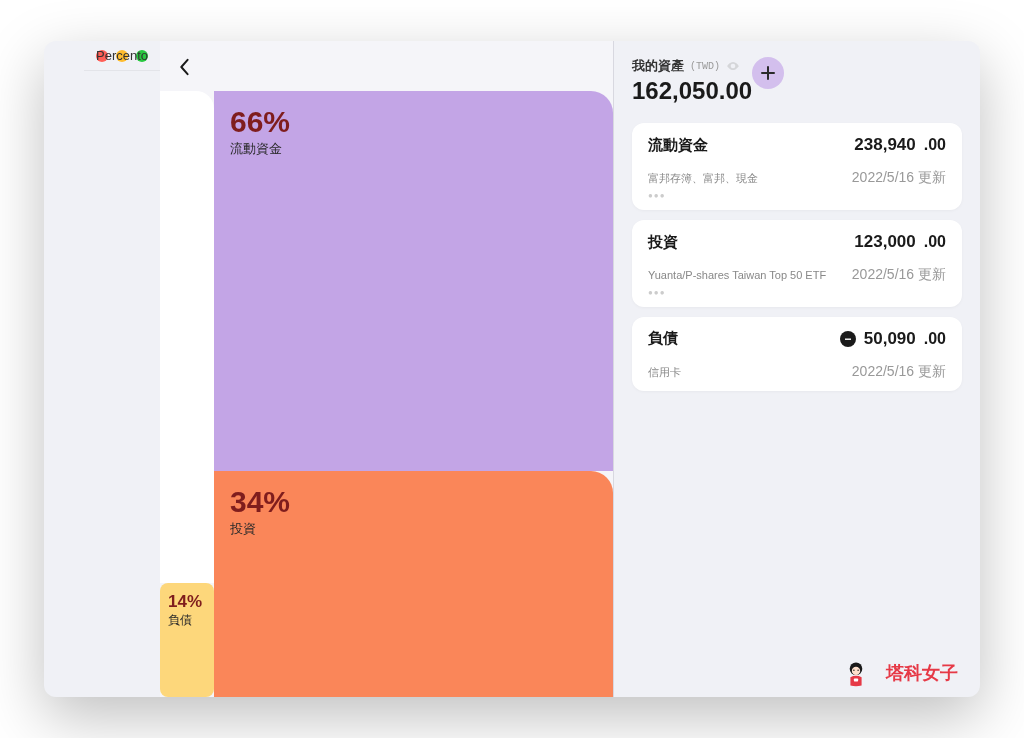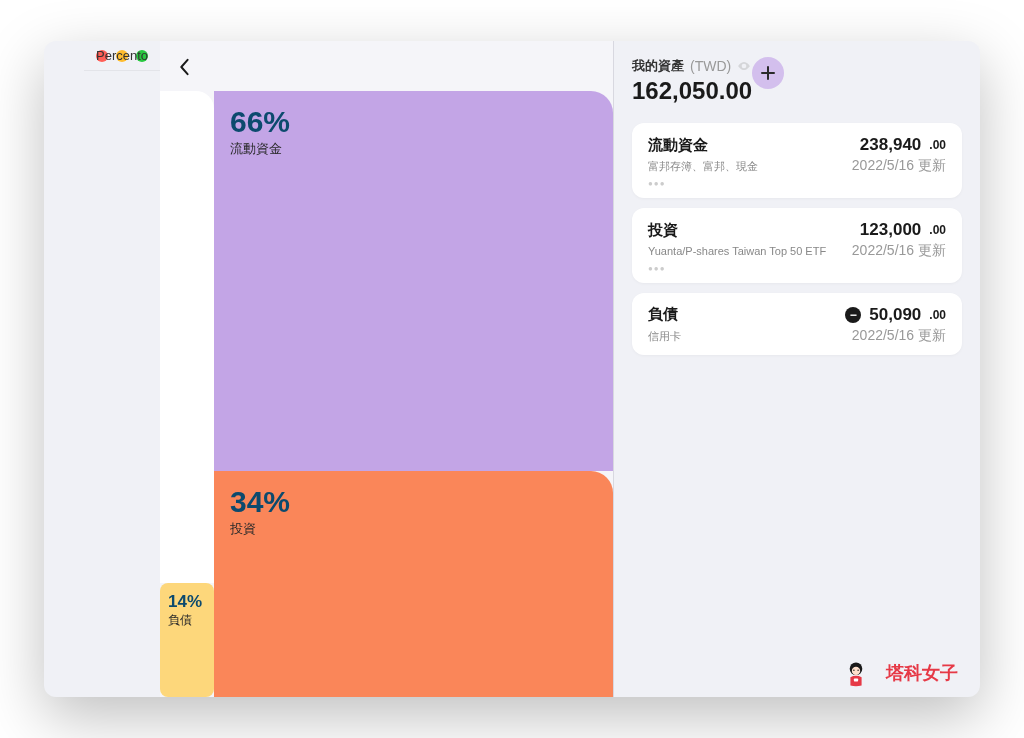--- a/index.html
+++ b/index.html
@@ -89,21 +89,21 @@
       right: 0;
       bottom: 0;
     }
     .block {
       position: absolute;
       padding: 14px 16px;
     }
     .block-label-pct {
       font-size: 30px;
       font-weight: 700;
-      color: #0c4a6e;
+      color: #7f1d1d;
       line-height: 1.1;
     }
     .block-label-name {
       font-size: 13px;
       color: #2a2a2a;
       margin-top: 2px;
     }
     .block-liquid {
       top: 0;
       left: 54px;
@@ -159,23 +159,24 @@
     }
     .assets-title-row {
       display: flex;
       align-items: center;
       gap: 6px;
       font-size: 13px;
       color: #333;
       font-weight: 600;
     }
     .currency-label {
-      font-size: 14px;
+      font-size: 10px;
       color: #999;
       font-weight: 400;
+      font-family: Liberation Mono, monospace;
     }
     .eye-icon {
       width: 14px;
       height: 14px;
       opacity: 0.3;
     }
     .assets-total {
       font-size: 24px;
       font-weight: 700;
       color: #1a1a1a;
@@ -213,40 +214,40 @@
     }
     .card-amount {
       font-size: 17px;
       font-weight: 700;
       color: #1a1a1a;
       display: flex;
       align-items: center;
       gap: 8px;
     }
     .card-amount .decimal {
-      font-size: 12px;
+      font-size: 16px;
       font-weight: 700;
     }
     .minus-icon {
       width: 16px;
       height: 16px;
       border-radius: 50%;
       background: #1a1a1a;
       display: inline-flex;
       align-items: center;
       justify-content: center;
       color: #fff;
       font-size: 12px;
       font-weight: 700;
     }
     .card-row2 {
       display: flex;
       justify-content: space-between;
       align-items: center;
-      margin-top: 2px;
+      margin-top: 14px;
     }
     .card-subtitle {
       font-size: 11px;
       color: #888;
     }
     .card-updated {
       font-size: 14px;
       color: #999;
     }
     .card-dots {

